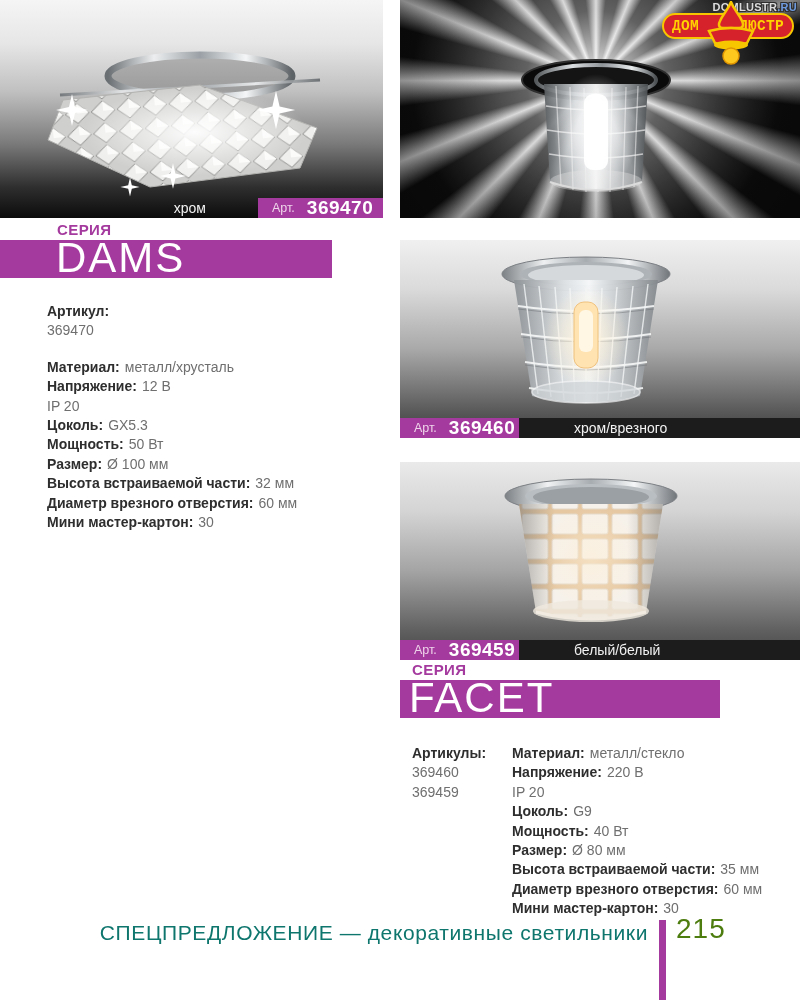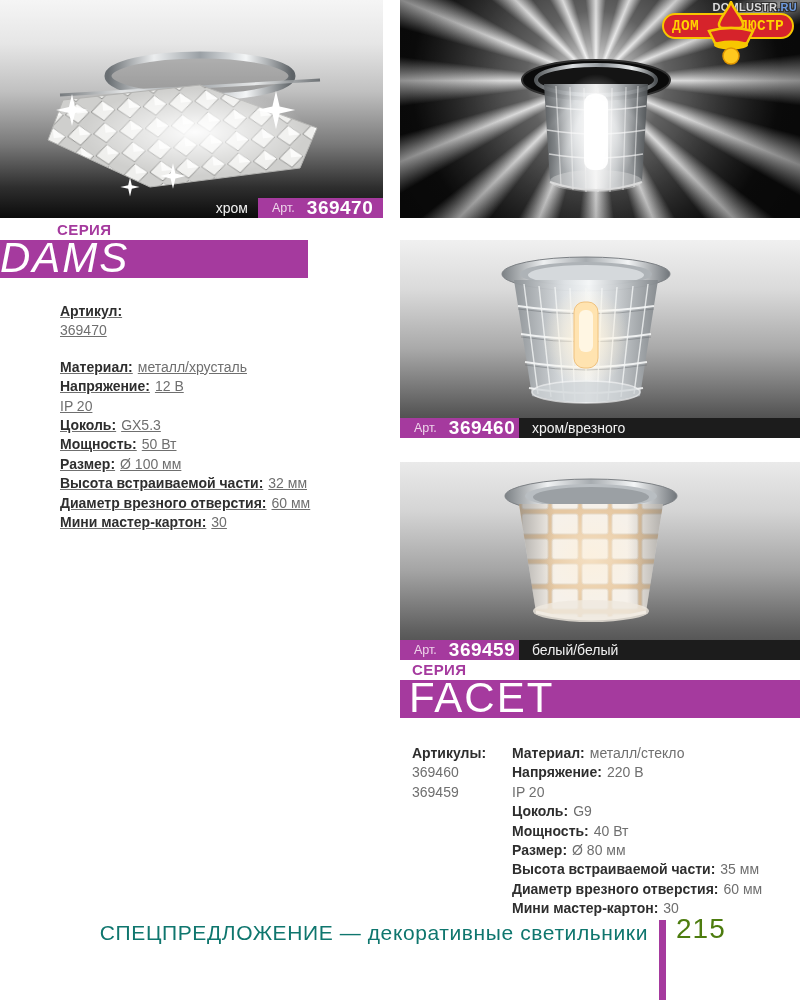--- a/index.html
+++ b/index.html
@@ -18,46 +18,46 @@
   .p4::after{content:"";position:absolute;inset:0;
       background:radial-gradient(circle at 49% 37%, rgba(0,0,0,0) 95px, rgba(0,0,0,.5) 270px);}
   .p2{left:400px;top:240px;width:400px;height:198px;
       background:linear-gradient(180deg,#f0f0f0 0%,#dadada 25%,#a9a9a9 55%,#5d5d5d 85%,#3a3a3a 100%);}
   .p3{left:400px;top:462px;width:400px;height:198px;
       background:linear-gradient(180deg,#eaeaea 0%,#d4d4d4 25%,#a4a4a4 55%,#606060 85%,#444444 100%);}
   .fix{position:absolute;left:0;top:0;z-index:2;}
 
   
   .cap{position:absolute;left:0;right:0;bottom:0;height:20px;display:flex;align-items:center;
-       font-size:14px;color:#f2f2f2;z-index:5;}
+       font-size:14px;color:#f2f2f2;z-index:5;gap:42px;}
   .p1 .cap{justify-content:flex-end;}
   .p1 .finish{margin-right:10px;}
   .p2 .cap,.p3 .cap{background:#1c1c1c;}
   .p2 .finish,.p3 .finish{margin-left:13px;}
   .artbox{height:20px;background:var(--accent);display:flex;align-items:center;flex:none;text-align:center;}
   .p1 .artbox{width:125px;}
   .p2 .artbox,.p3 .artbox{width:119px;}
   .artlbl{font-size:12.5px;color:#eed4ea;margin-left:14px;}
   .artnum{font-size:19px;font-weight:bold;color:#fff;margin-left:12px;letter-spacing:.5px;}
 
   
   .series-label{position:absolute;font-size:15px;font-weight:bold;color:var(--accent);letter-spacing:.4px;}
   .sl1{left:57px;top:221px;}
   .sl2{left:412px;top:661px;}
   .banner{position:absolute;height:38px;background:var(--accent);color:#ffffff;
           font-size:42px;line-height:36px;letter-spacing:2px;box-sizing:border-box;overflow:hidden;}
-  .b1{left:0;top:240px;width:308px;font-style:italic;}
-  .b2{left:400px;top:680px;width:400px;padding-left:9px;}
+  .b1{left:0;top:240px;width:332px;padding-left:56px;}
+  .b2{left:400px;top:680px;width:320px;padding-left:9px;}
 
   
   .specs{position:absolute;font-size:14px;line-height:19.4px;color:var(--valcol);}
   .spec-title{font-weight:bold;color:var(--lblcol);}
   .row .l{font-weight:bold;color:var(--lblcol);margin-right:5px;}
   .row .l:empty{margin-right:0;}
-  .specs-dams{left:60px;top:302px;text-decoration:underline;}
+  .specs-dams{left:47px;top:302px;}
   .gap{height:17px;}
   .specs-facet{left:412px;top:744px;display:flex;}
   .col-art{width:100px;flex:none;}
 
   
   .footer-label{position:absolute;top:921px;right:152px;font-size:21px;color:#0f766e;letter-spacing:.6px;}
   .footer-bar{position:absolute;left:659px;top:920px;width:7px;height:80px;background:var(--accent);}
   .footer-page{position:absolute;left:676px;top:913px;font-size:28px;color:#4d7c0f;letter-spacing:1px;}
 
   

